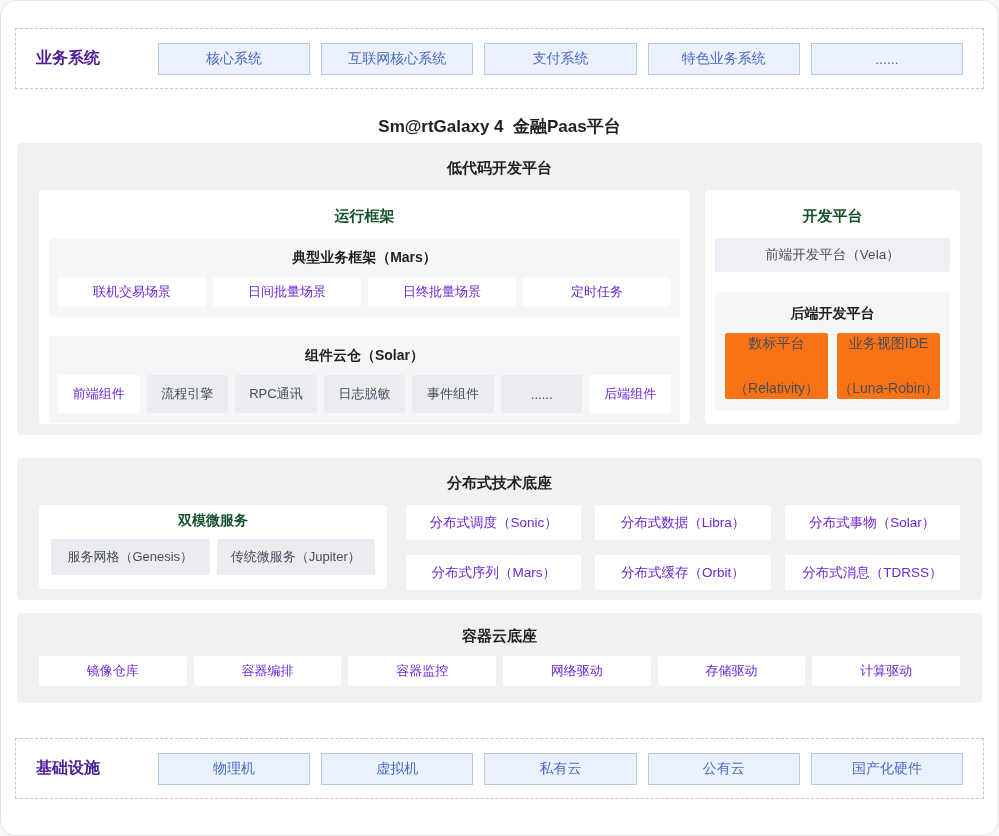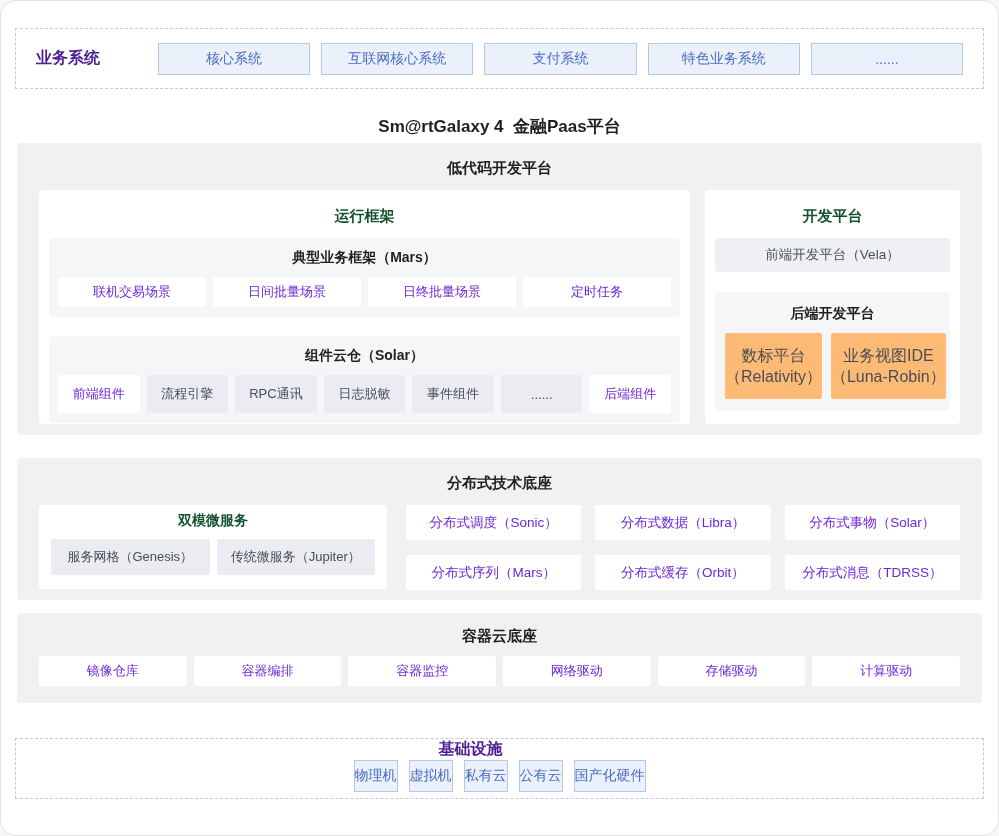--- a/index.html
+++ b/index.html
@@ -114,43 +114,43 @@
   .btn-vela {
     height:34px; background:#eef0f5; color:#4a4d55;
     font-size:13.5px; border-radius:2px;
     display:flex; align-items:center; justify-content:center;
     cursor:pointer;
   }
   .backend-card { margin-top:20px; padding:10px 10px 12px; }
   .backend-row { display:flex; gap:9px; }
   .btn-two-line {
     flex:1; height:66px;
-    background:#fdba74; color:#4a4d55; font-size:16px;
-    display:flex; flex-direction:column; align-items:center; justify-content:center;
+    background:#f97316; color:#4a4d55; font-size:14px;
+    display:flex; flex-direction:column; align-items:center; justify-content:space-between;
     line-height:21px; border-radius:2px; cursor:pointer; text-align:center;
     white-space:nowrap;
   }
 
   .sec-distributed { margin-top:23px; height:142px; }
   .dist-body { display:flex; gap:19px; height:84px; }
   .dualmode-card { width:348px; flex:none; padding:4px 12px 10px; }
   .dualmode-card .card-title { font-size:14px; margin:3px 0 9px; }
   .dualmode-card .btn-gray { height:36px; }
   .dist-grid {
     flex:1;
     display:grid;
     grid-template-columns:repeat(3,1fr);
     gap:15px 14px;
   }
   .dist-grid .btn-white { height:35px; font-size:13.5px; }
 
   .sec-container { margin-top:13px; height:90px; }
   .sec-container .section-title { margin:2px 0 10px; }
 
-  .bottom-bar { margin-top:35px;flex-direction:column; }
+  .bottom-bar { margin-top:35px; }
 </style>
 </head>
 <body>
 
 <div class="frame">
 
   <div style="height:27px"></div>
   <div class="dashed-bar">
     <div class="bar-label">业务系统</div>
     <div class="bar-buttons">

